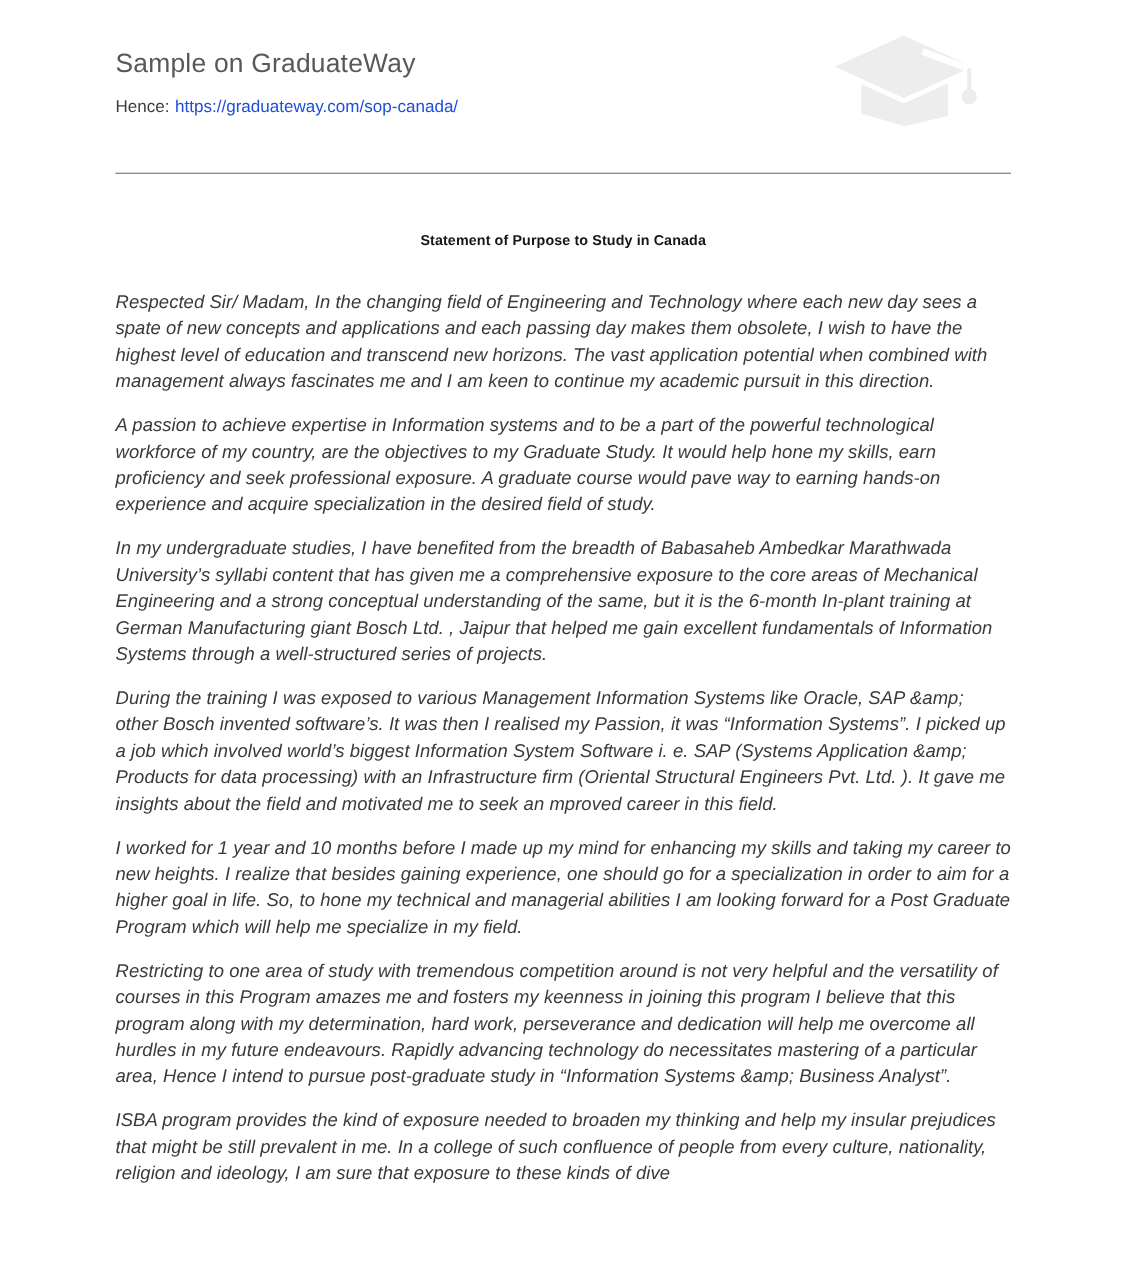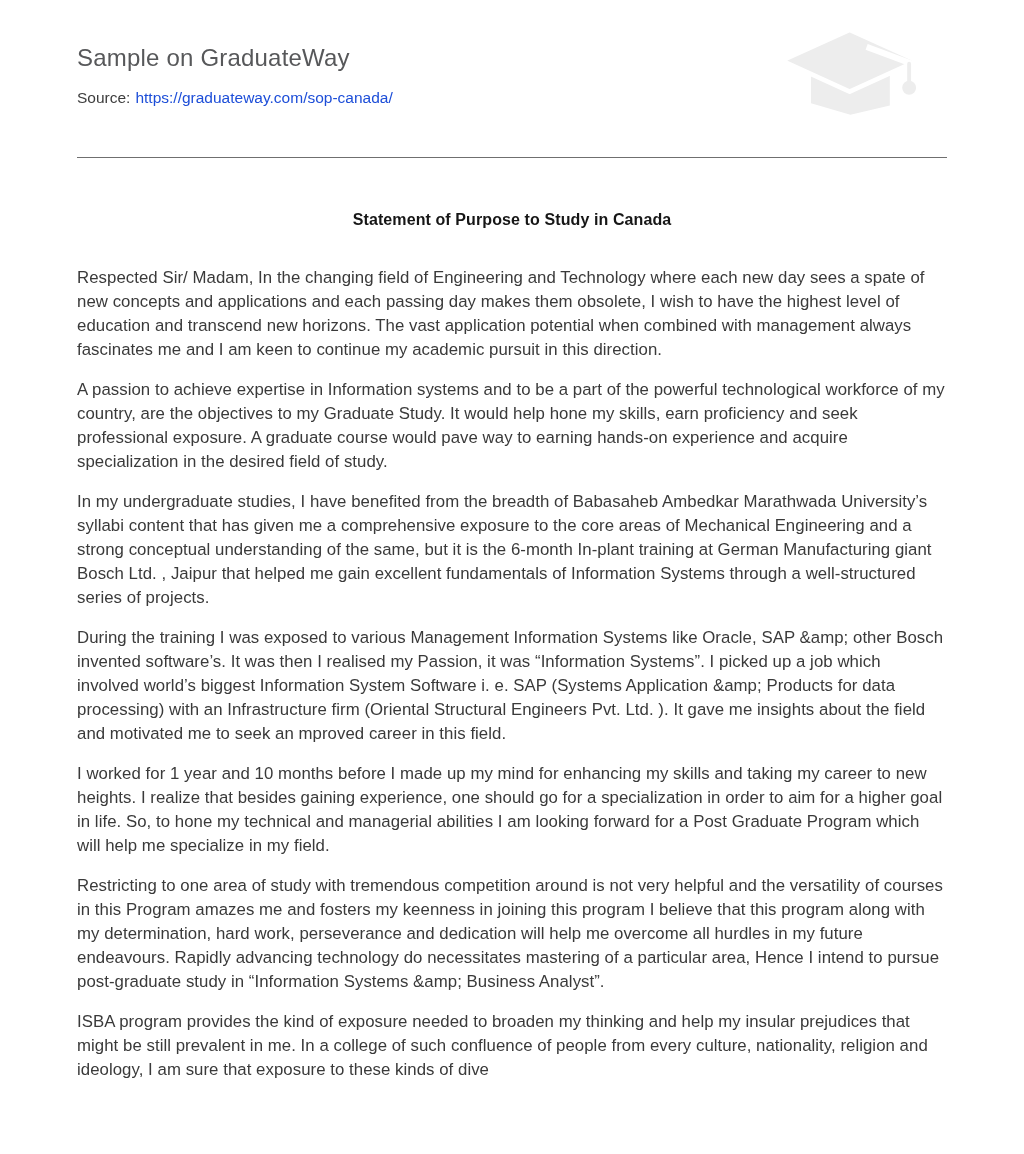--- a/index.html
+++ b/index.html
@@ -10,21 +10,21 @@
   }
   body {
     width: 1024px;
     height: 1154px;
     overflow: hidden;
     font-family: "Liberation Sans", "DejaVu Sans", sans-serif;
   }
   .page {
     width: 1024px;
     height: 1154px;
-    padding: 0 77px;
+    padding: 0 105px;
     background: #ffffff;
   }
   .page-header {
     position: relative;
     padding-top: 44px;
     min-height: 110px;
   }
   .sample-heading {
     margin: 0;
     font-size: 24px;
@@ -56,46 +56,47 @@
   }
   .divider {
     border: none;
     border-top: 1px solid #6f6f6f;
     margin: 47px 0 0 0;
     height: 0;
   }
   .essay-title {
     margin: 53px 0 0 0;
     text-align: center;
-    font-size: 16px;
+    font-size: 13px;
     font-weight: 700;
     color: #161616;
     letter-spacing: 0.1px;
   }
   .essay-body {
     margin-top: 37px;
+    font-style: italic;
   }
   .essay-body p {
     margin: 0 0 16px 0;
     font-size: 16.8px;
     line-height: 24px;
     color: #3a3a3a;
     letter-spacing: 0.05px;
   }
 </style>
 </head>
 <body>
 
 <div class="page">
 
   <header class="page-header">
     <div>
       <h1 class="sample-heading">Sample on GraduateWay</h1>
       <p class="source-line">
-        <span class="source-label">Source:</span><a class="source-url">https://graduateway.com/sop-canada/</a>
+        <span class="source-label">Hence:</span><a class="source-url">https://graduateway.com/sop-canada/</a>
       </p>
     </div>
 
     <span class="cap-icon-wrap">
       <svg width="170" height="108" viewBox="0 0 220 138" aria-hidden="true">
 
         <polygon points="44,56 146,56 146,102 95,114 44,99" fill="#ededed"></polygon>
 
         <polygon points="94,4 182,44 94,84 6,44" fill="#ededed" stroke="#ffffff" stroke-width="6" stroke-linejoin="round"></polygon>
 

